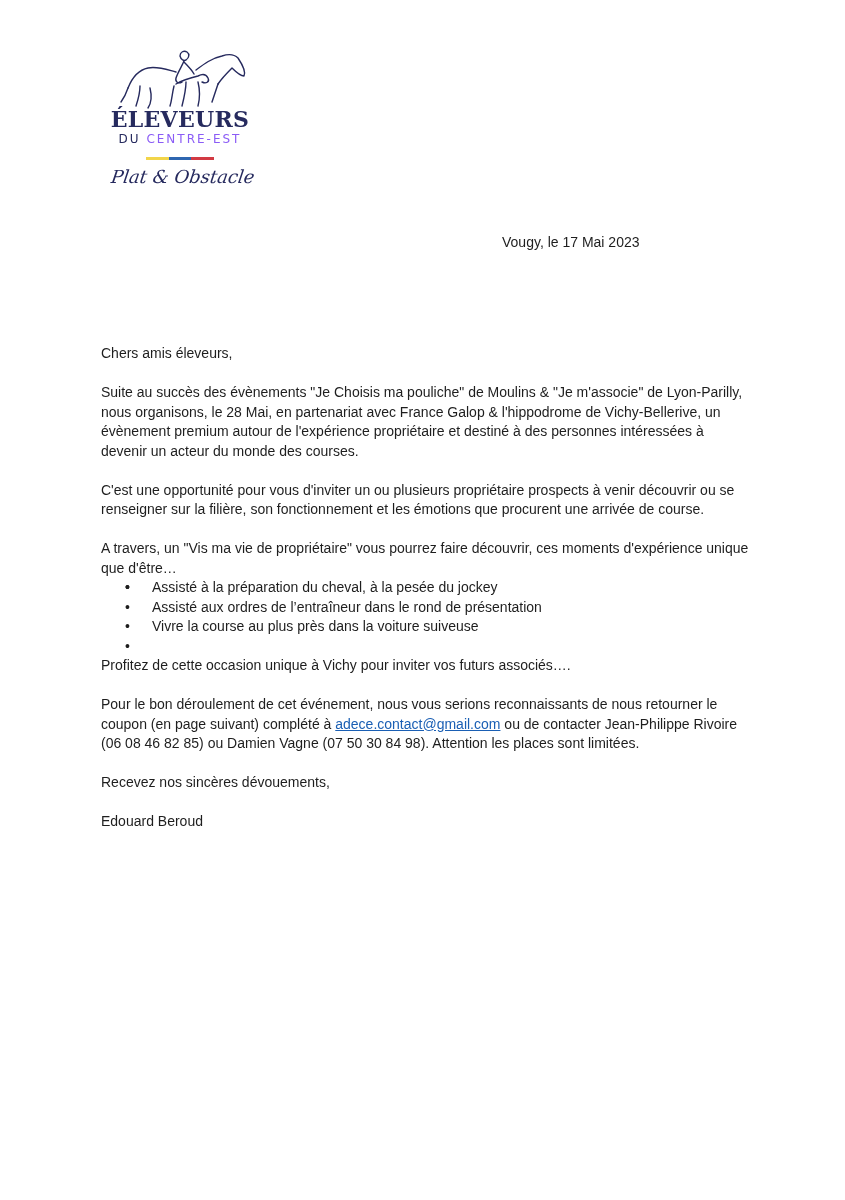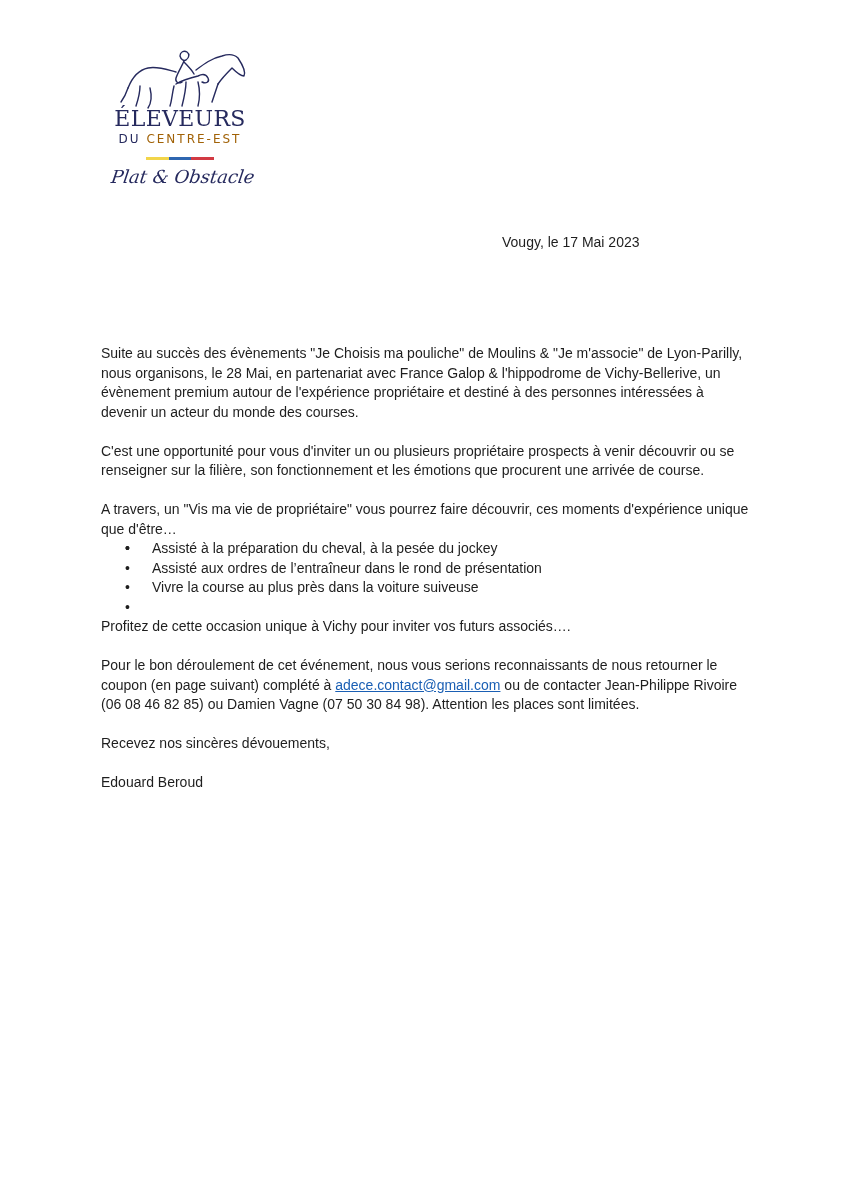--- a/index.html
+++ b/index.html
@@ -29,37 +29,37 @@
       width: 130px;
       height: 62px;
     }
     .logo-title {
       position: absolute;
       left: 0;
       top: 62px;
       width: 160px;
       text-align: center;
       font-family: "DejaVu Serif", "Liberation Serif", serif;
-      font-weight: normal;
+      font-weight: bold;
       font-size: 22px;
       letter-spacing: 0.3px;
       color: #262a5e;
     }
     .logo-sub {
       position: absolute;
       left: 0;
       top: 88px;
       width: 160px;
       text-align: center;
       font-family: "DejaVu Sans", sans-serif;
       font-size: 12px;
       letter-spacing: 2px;
       color: #262a5e;
     }
-    .logo-sub .accent { color: #a16207; }
+    .logo-sub .accent { color: #8b5cf6; }
     .logo-stripe {
       position: absolute;
       left: 46px;
       top: 113px;
       width: 68px;
       height: 3px;
       display: flex;
     }
     .logo-stripe span { flex: 1; display: block; height: 3px; }
     .logo-script {
@@ -139,20 +139,21 @@
     <span style="background:#f2d54a"></span>
     <span style="background:#2f66b0"></span>
     <span style="background:#d23a43"></span>
   </div>
   <div class="logo-script">Plat &amp; Obstacle</div>
 </div>
 
 <div class="date">Vougy, le 17 Mai 2023</div>
 
 <div class="content">
+  <p>Chers amis éleveurs,</p>
   <p>Suite au succès des évènements "Je Choisis ma pouliche" de Moulins &amp; "Je m'associe" de Lyon-Parilly, nous organisons, le 28 Mai, en partenariat avec France Galop &amp; l'hippodrome de Vichy-Bellerive, un évènement premium autour de l'expérience propriétaire et destiné à des personnes intéressées à devenir un acteur du monde des courses.</p>
   <p>C'est une opportunité pour vous d'inviter un ou plusieurs propriétaire prospects à venir découvrir ou se renseigner sur la filière, son fonctionnement et les émotions que procurent une arrivée de course.</p>
   <p style="margin-bottom:0">A travers, un "Vis ma vie de propriétaire" vous pourrez faire découvrir, ces moments d'expérience unique que d'être…</p>
   <ul>
     <li><span class="bullet">•</span></li>
     <li><span class="bullet">•</span><span>Assisté à la préparation du cheval, à la pesée du jockey</span></li>
     <li><span class="bullet">•</span><span>Assisté aux ordres de l’entraîneur dans le rond de présentation</span></li>
     <li><span class="bullet">•</span><span>Vivre la course au plus près dans la voiture suiveuse</span></li>
     <li><span class="bullet">•</span></li>
   </ul>

